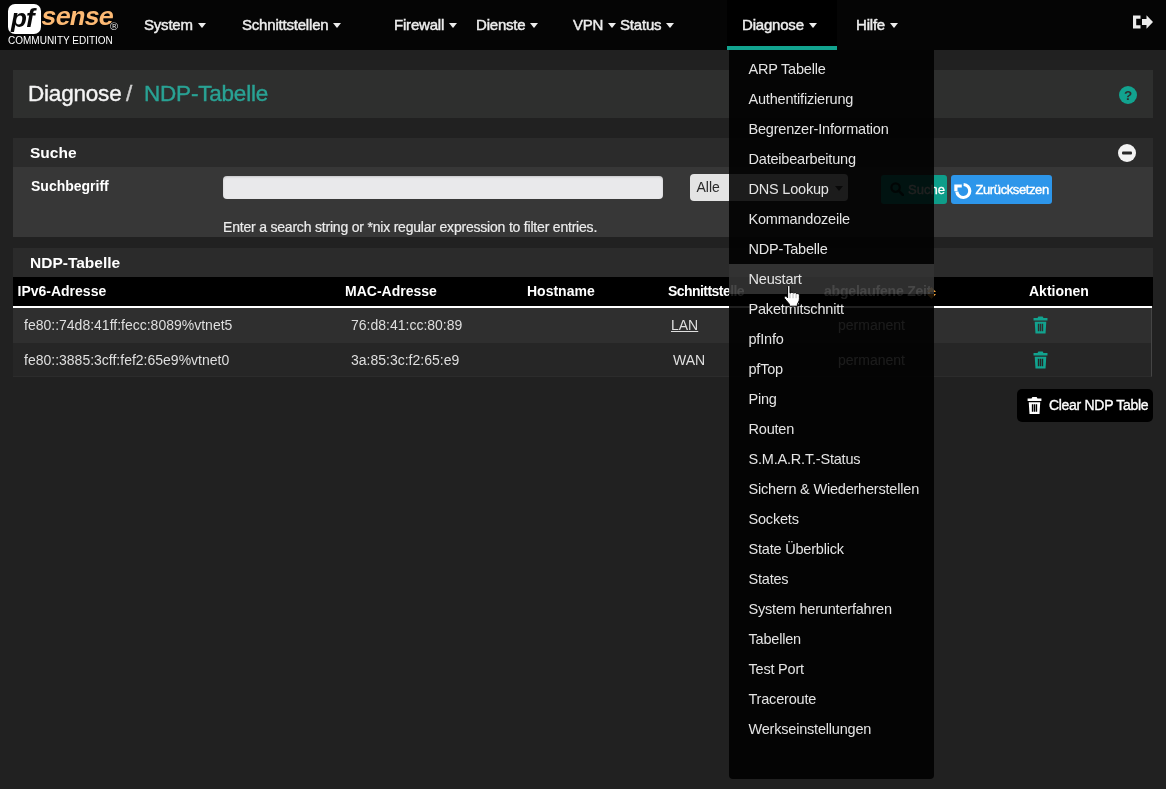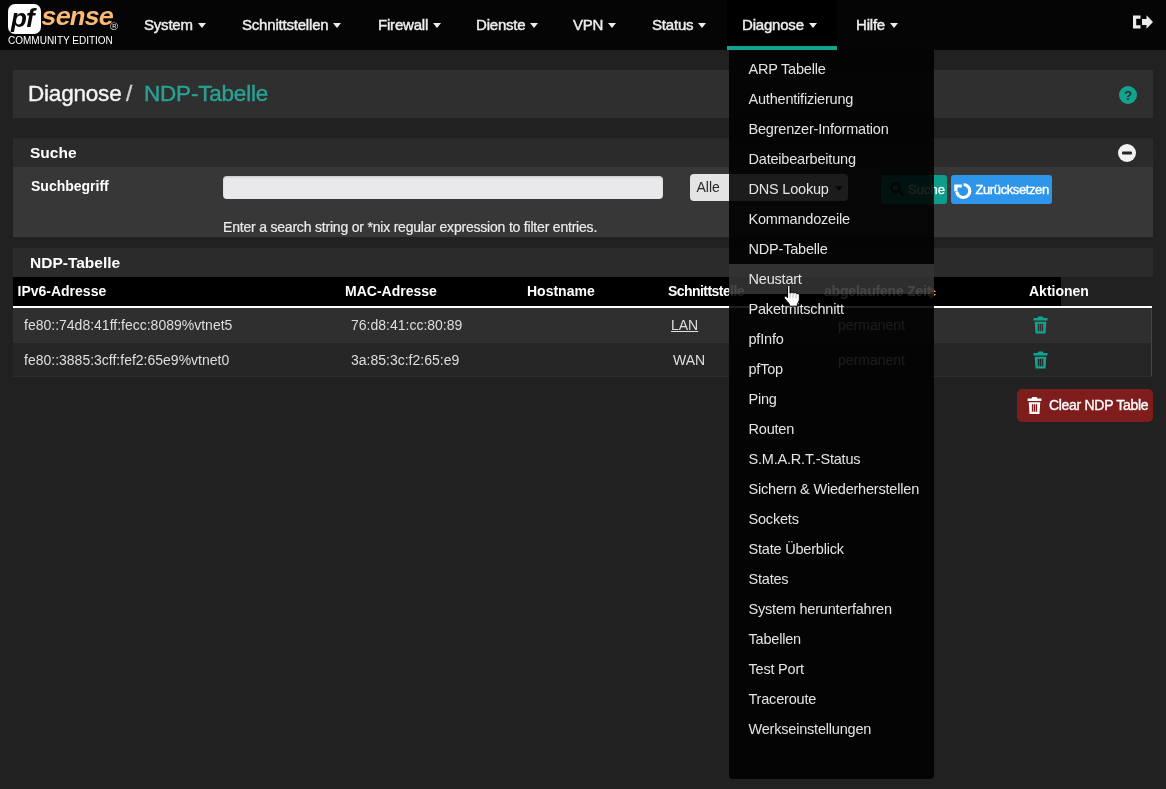--- a/index.html
+++ b/index.html
@@ -35,28 +35,28 @@
   #sselect { position:absolute; left:690px; top:173.5px; width:158px; height:27.5px; background:#e4e4e4; border-radius:4px;
      font-size:14px; color:#2b2b2b; line-height:27.5px; padding-left:6.5px;}
   #sselcaret { position:absolute; left:835px; top:186px; width:0; height:0; border-left:4.5px solid transparent;
      border-right:4.5px solid transparent; border-top:5px solid #444; }
   .btn { position:absolute; top:175px; height:29px; border-radius:3px; color:#fff; font-size:13px;
      line-height:29px; white-space:nowrap; }
   #btnsuche { left:881px; width:66px; background:#0e9d8a; }
   #btnreset { left:950.5px; width:101px; background:#2d96ea; }
   #helptext { position:absolute; left:223px; top:218.5px; font-size:14px; letter-spacing:-0.2px; color:#ebebeb; -webkit-text-stroke:0.2px #ebebeb; }
   
-  #ndphead { position:absolute; left:13px; top:276.5px; width:1048px; height:29px; background:#000; }
+  #ndphead { position:absolute; left:13px; top:276.5px; width:1140px; height:29px; background:#000; }
   .th { position:absolute; top:0; height:29px; line-height:29px; font-weight:bold; font-size:14px; color:#fff; white-space:nowrap;}
   #whiteline { position:absolute; left:13px; top:305.5px; width:1139px; height:2.5px; background:#fff; }
   #row1 { position:absolute; left:13px; top:308px; width:1139px; height:35px; background:#2f2f2f; border-right:1px solid #454545;}
   #row2 { position:absolute; left:13px; top:343px; width:1139px; height:34px; background:#262626; border-right:1px solid #454545; border-bottom:1px solid #2c2c2c;}
   .td { position:absolute; top:0; height:35px; line-height:35px; font-size:14px; color:#dfdfdf; white-space:nowrap;}
   
-  #clearbtn { position:absolute; left:1017px; top:389px; width:136px; height:33px; background:#7f1d1d;
+  #clearbtn { position:absolute; left:1017px; top:389px; width:136px; height:33px; background:#000000;
      border-radius:5px; color:#fff; font-size:14px; white-space:nowrap; line-height:33px; }
   
   #ddmenu { position:absolute; left:729px; top:50px; width:205px; height:729px;
      background:rgba(0,0,0,0.88); border-radius:0 0 4px 4px; z-index:10; padding-top:4px;}
   .dd { height:30px; line-height:30px; padding-left:19.5px; font-size:14.5px; letter-spacing:-0.2px; color:#e4e4e4; white-space:nowrap;}
   .dd.hov { background:rgba(255,255,255,0.18); }
   #cursor { position:absolute; left:783px; top:283.5px; z-index:20; }
   .ghost { z-index:1; }
 </style>
 </head>
@@ -65,24 +65,24 @@
 <div id="navbar">
   <div id="activebg"></div>
   <div id="activebar"></div>
   <div id="logobox"></div>
   <div id="logopf">pf</div>
   <div id="logosense">sense</div>
   <div id="logoreg">Ⓡ</div>
   <div id="logoce">COMMUNITY EDITION</div>
   <div class="nv" style="left:144px;">System<span class="caret"></span></div>
   <div class="nv" style="left:242px;">Schnittstellen<span class="caret"></span></div>
-  <div class="nv" style="left:378px;">Firewall<span class="caret"></span></div>
+  <div class="nv" style="left:394px;">Firewall<span class="caret"></span></div>
   <div class="nv" style="left:476px;text-align:center;">Dienste<span class="caret"></span></div>
   <div class="nv" style="left:573px;">VPN<span class="caret"></span></div>
-  <div class="nv" style="left:652px;">Status<span class="caret"></span></div>
+  <div class="nv" style="left:620px;">Status<span class="caret"></span></div>
   <div class="nv" style="left:742px;">Diagnose<span class="caret"></span></div>
   <div class="nv" style="left:856px;">Hilfe<span class="caret"></span></div>
   <svg class="abs" style="left:1133px; top:14px;" width="20" height="16" viewBox="0 0 20 16">
     <path d="M0 1.5 h7.5 v3.2 h-4.3 v6.6 h4.3 v3.2 H0 z" fill="#ececec"></path>
     <path d="M9 5 h4.5 V1.2 L20 8 l-6.5 6.8 V11 H9 z" fill="#ececec"></path>
   </svg>
 </div>
 
 <div id="crumb"></div>
 <div id="crumbtext">

